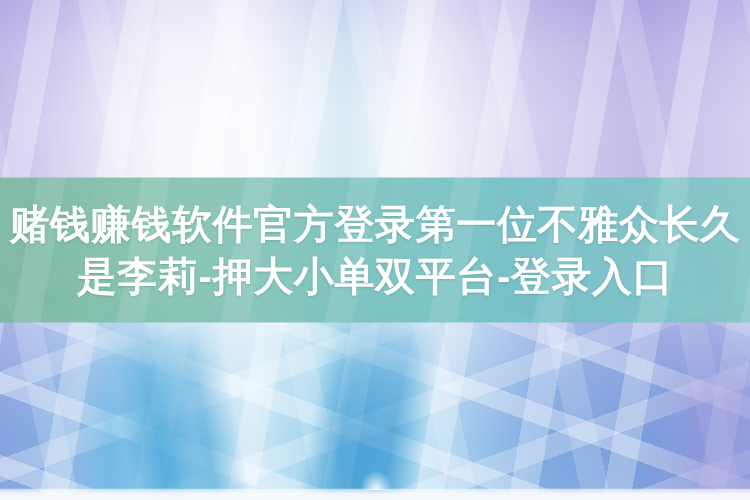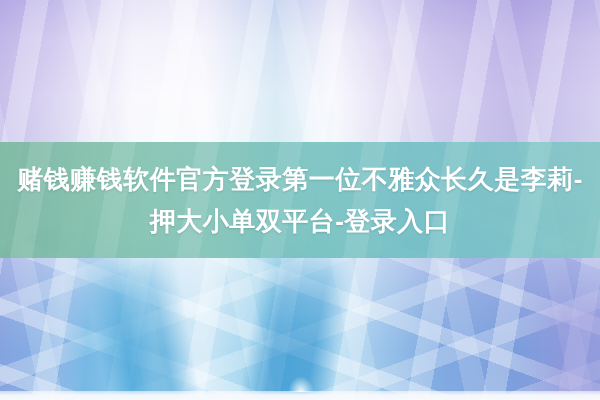--- a/index.html
+++ b/index.html
@@ -132,21 +132,21 @@
         rgba(255,255,255,0)   52px,
         rgba(255,255,255,0)   82px);
     pointer-events:none;
   }
 
   #caption{
     position:relative;
     width:100%;
     text-align:center;
     color:#ffffff;
-    font-size:26px;
+    font-size:32px;
     line-height:42px;
     font-weight:bold;
     letter-spacing:.5px;
     padding:0 6px;
     box-sizing:border-box;
     text-shadow:0 1px 2px rgba(40,80,80,.22);
     white-space:normal;
   }
 
   

